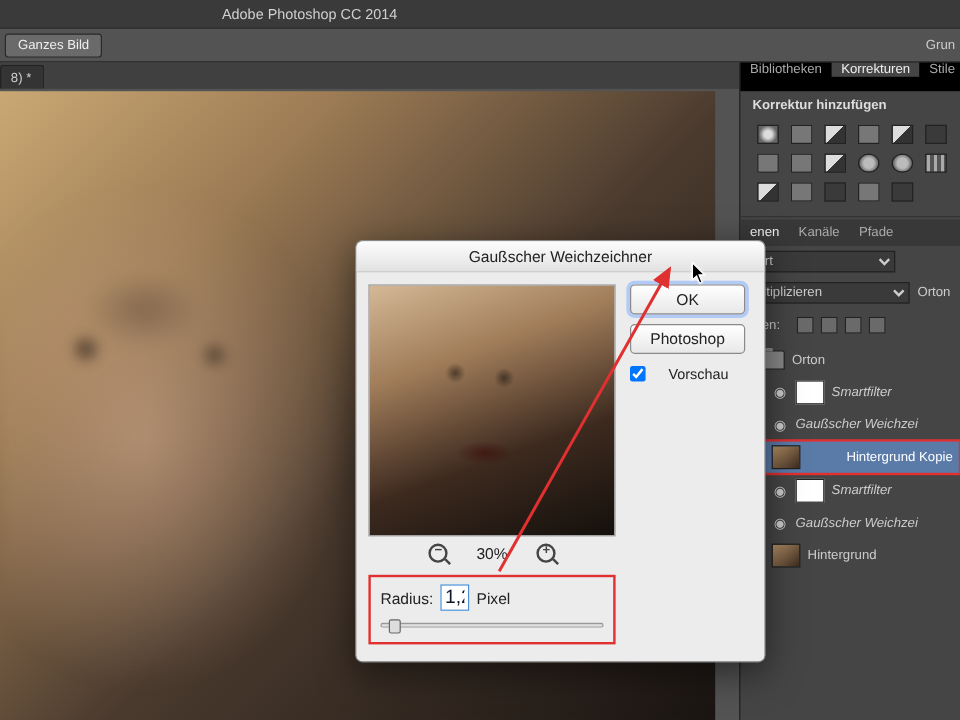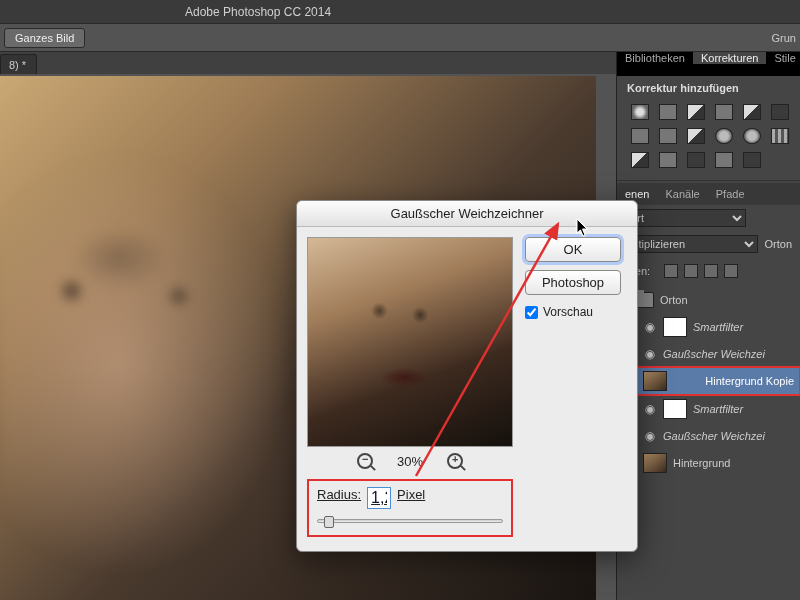--- a/index.html
+++ b/index.html
@@ -63,29 +63,29 @@
 .dlgbody{ display:flex; padding:10px 10px 14px 10px; gap:12px;}
 .preview{ width:206px;}
 .previmg{ width:206px; height:210px; border:1px solid #999; background:linear-gradient(160deg,#d4b896 0%,#a17d5a 30%,#3d2a1f 65%,#14100c 100%); position:relative; overflow:hidden;}
 .previmg::before{content:"";position:absolute;inset:0;background:radial-gradient(circle 12px at 35% 35%,rgba(10,8,6,.5) 0%,transparent 70%),radial-gradient(circle 12px at 55% 37%,rgba(10,8,6,.5) 0%,transparent 70%),radial-gradient(ellipse 30px 12px at 47% 67%,rgba(60,10,10,.6) 0%,transparent 80%);}
 .zoomrow{ display:flex; align-items:center; justify-content:center; gap:24px; padding:6px 0 10px;}
 .zoomrow span{ font-size:13px;}
 .mag{ width:16px; height:16px; border:2px solid #444; border-radius:50%; position:relative;}
 .mag::after{content:"";position:absolute;width:6px;height:2px;background:#444;right:-5px;bottom:-2px;transform:rotate(45deg);}
 .mag span{position:absolute;left:3px;top:-2px;font-size:11px;font-weight:bold;color:#444;}
 .radius{ border:2px solid #e03030; padding:6px 8px 12px 8px;}
-.radrow{ display:flex; gap:6px; font-size:13px;text-decoration:underline;}
+.radrow{ display:flex; align-items:center; gap:6px; font-size:13px;}
 .radrow input{ width:24px; border:1.5px solid #4a90d9; font-size:16px; padding:1px 3px; color:#0f172a;}
 .slider{ margin-top:10px; height:4px; background:linear-gradient(#ccc,#eee); border:1px solid #999; position:relative; border-radius:2px;}
 .slider .knob{ position:absolute; left:6px; top:-4px; width:10px; height:12px; background:#ddd; border:1px solid #666; border-radius:2px;}
 
 .dlgright{ width:96px; display:flex; flex-direction:column; gap:8px;}
 .dbtn{ background:linear-gradient(#fff,#e8e8e8); border:1px solid #8a8a8a; border-radius:4px; padding:4px 0; font-size:13px; text-align:center;}
 .dbtn.ok{ box-shadow:0 0 0 3px rgba(120,170,255,.5);}
-.chk{ display:flex; align-items:center; gap:5px; font-size:12px; margin-top:2px;}
+.chk{ display:flex; gap:19px; font-size:12px; margin-top:2px;}
 .chk input{ width:13px; height:13px;}
 
 
 svg.anno{ position:absolute; left:296px; top:176px; width:342px; height:360px; pointer-events:none;}
 
 
 .cursor{ position:absolute; left:576px; top:218px; width:14px; height:20px; pointer-events:none;}
 .cursor svg{ width:14px; height:20px; filter:drop-shadow(0 0 1px #fff);}
 </style>
 </head>

